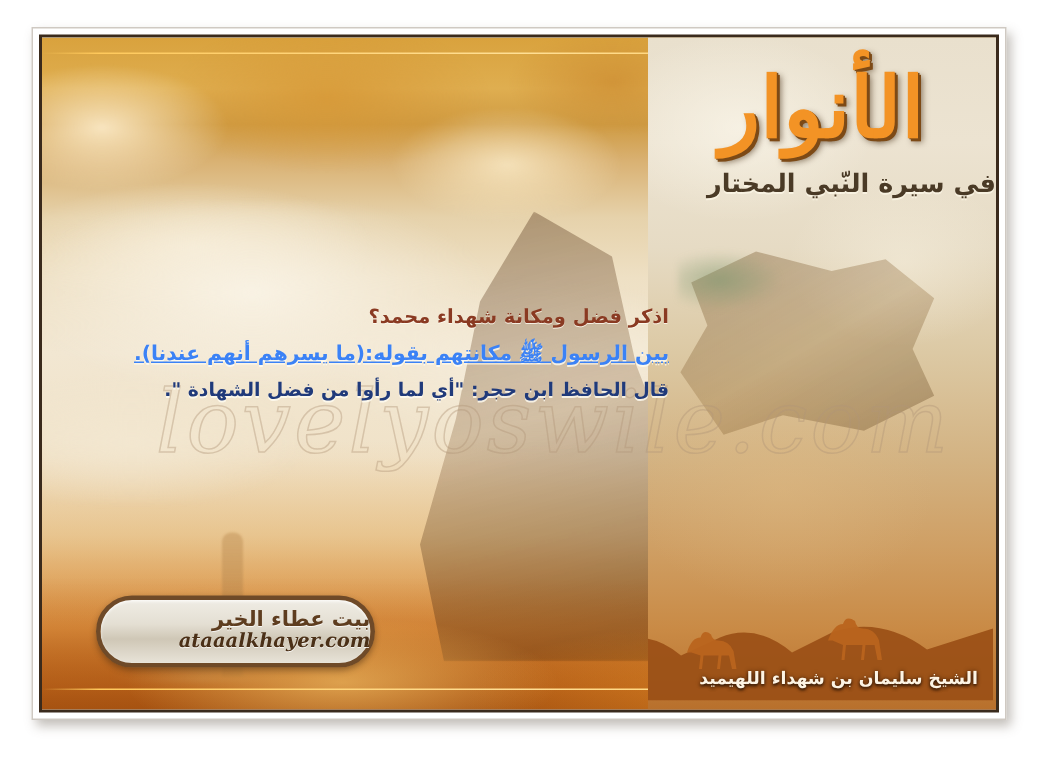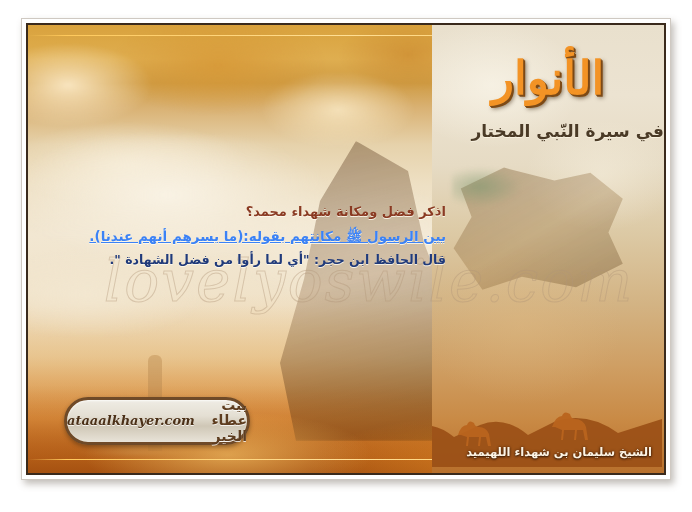--- a/index.html
+++ b/index.html
@@ -175,30 +175,30 @@
   }
 
   
   .title-wrap {
     position: absolute; left: 0; right: 0; top: 12px;
     text-align: center;
     direction: rtl;
   }
   .book-title {
     font-family: Liberation Sans, sans-serif;
-    font-size: 46px;
+    font-size: 56px;
     line-height: 1.25;
     font-weight: 700;
     color: #f39325;
     text-shadow:
       1px 1px 0 #7d4a16,
       2px 2px 0 #7d4a16,
       3px 3px 4px rgba(60,34,10,.55);
     letter-spacing: 1px;
-    margin: 13px;
+    margin: 0;
     padding: 0 6px;
   }
   .book-subtitle {
     margin-top: 6px;
     font-family: "DejaVu Sans", "Liberation Sans", sans-serif;
     font-size: 17px;
     font-weight: 700;
     color: #4a3a26;
     text-shadow: 0 1px 0 rgba(255,250,235,.65);
     direction: rtl;
@@ -265,21 +265,22 @@
   .logo-badge {
     position: absolute;
     left: 36px; bottom: 28px;
     width: 186px; height: 48px;
     border-radius: 26px;
     background: linear-gradient(to bottom, #efece4 0%, #e4dfd3 38%, #cfc7b6 62%, #e8e3d8 100%);
     border: 3px solid #6f4a28;
     box-shadow: 0 2px 4px rgba(60,36,14,.45), inset 0 1px 2px rgba(255,255,255,.8);
     box-sizing: border-box;
     display: flex;
-    align-items: center;
+    flex-direction: column;
+    align-items: flex-start;
     justify-content: center;
     direction: rtl;
   }
   .logo-ar {
     font-size: 14px; font-weight: 700; color: #5e3d1f;
     text-shadow: 0 1px 0 rgba(255,255,255,.75);
     letter-spacing: 1px; line-height: 1.1;
   }
   .logo-url {
     font-family: "DejaVu Serif", "Liberation Serif", serif;

